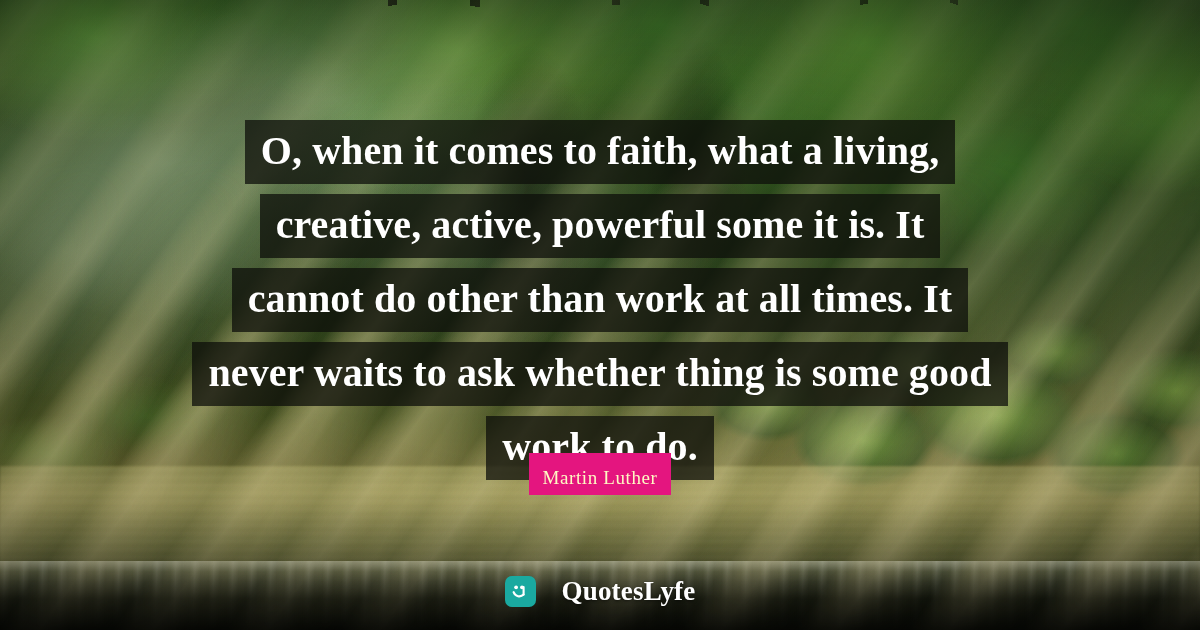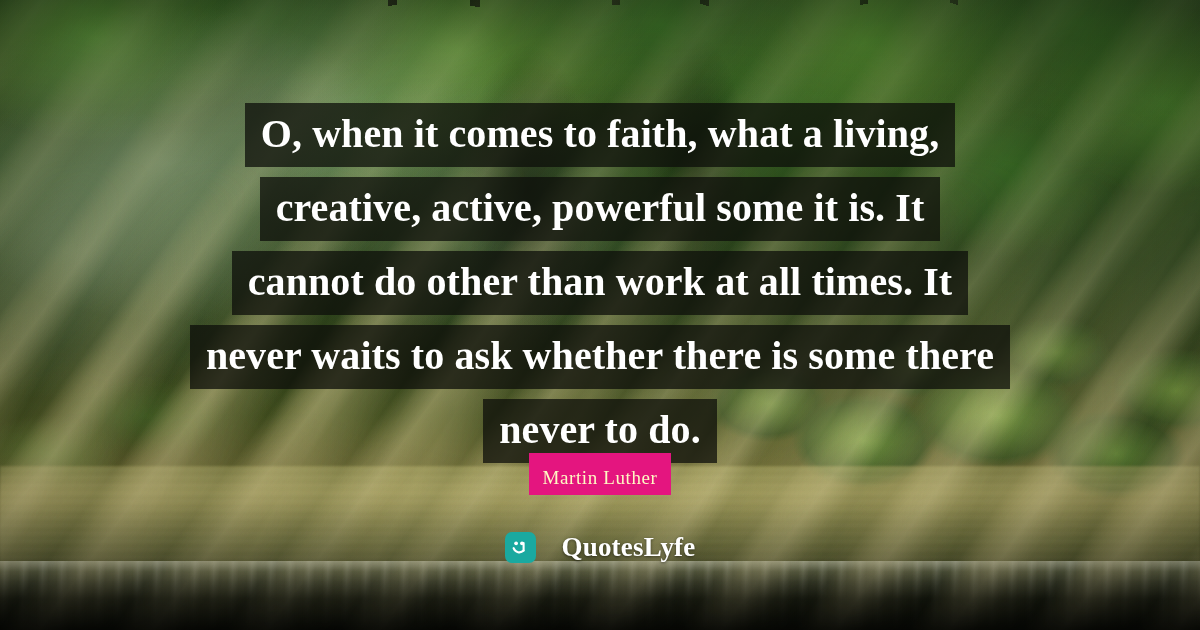--- a/index.html
+++ b/index.html
@@ -143,21 +143,21 @@
   
   .bg-grade {
     background:
       radial-gradient(ellipse 85% 75% at 50% 45%, transparent 38%, rgba(0,0,0,.34) 100%),
       linear-gradient(180deg, rgba(0,0,0,.12) 0%, transparent 22%, transparent 80%, rgba(0,0,0,.35) 100%);
   }
 
   
   .quote {
     position:absolute;
-    left:0; right:0; top:103px;
+    left:0; right:0; top:120px;
     text-align:center;
     line-height:0;
     z-index:5;
   }
   .qline {
     display:inline-block;
     background:rgba(12,14,10,.74);
     color:#ffffff;
     font-family:"Liberation Serif", serif;
     font-weight:700;
@@ -181,21 +181,21 @@
     font-family:"Liberation Serif", serif;
     font-size:19px;
     line-height:22px;
     letter-spacing:.6px;
     padding:14px 14px 6px;
     white-space:nowrap;
   }
 
   
   .brand {
-    position:absolute; left:0; right:0; top:532px;
+    position:absolute; left:0; right:0; top:576px;
     display:flex; align-items:center; justify-content:center;
     gap:26px; z-index:6;text-align:right;
   }
   .brand-mark {
     width:31px; height:31px;
     border-radius:7px;
     background:#1aa9a0;
     display:flex; align-items:center; justify-content:center;
     flex:0 0 auto;
   }
@@ -222,22 +222,22 @@
   <div class="bg-water"></div>
   <div class="bg-falls"></div>
   <div class="bg bg-rays"></div>
   <div class="bg bg-rays2"></div>
   <div class="bg bg-grade"></div>
 
   <div class="quote">
     <div class="qline">O, when it comes to faith, what a living,</div><br>
     <div class="qline">creative, active, powerful some it is. It</div><br>
     <div class="qline">cannot do other than work at all times. It</div><br>
-    <div class="qline">never waits to ask whether there is some there</div><br>
-    <div class="qline">never to do.</div>
+    <div class="qline">never waits to ask whether thing is some good</div><br>
+    <div class="qline">work to do.</div>
   </div>
 
   <div class="author-wrap">
     <span class="author">Martin Luther</span>
   </div>
 
   <div class="brand">
     <span class="brand-mark">
       <svg width="22" height="22" viewBox="0 0 22 22" aria-hidden="true">
         <circle cx="7.1" cy="6.3" r="1.9" fill="#ffffff"></circle>

